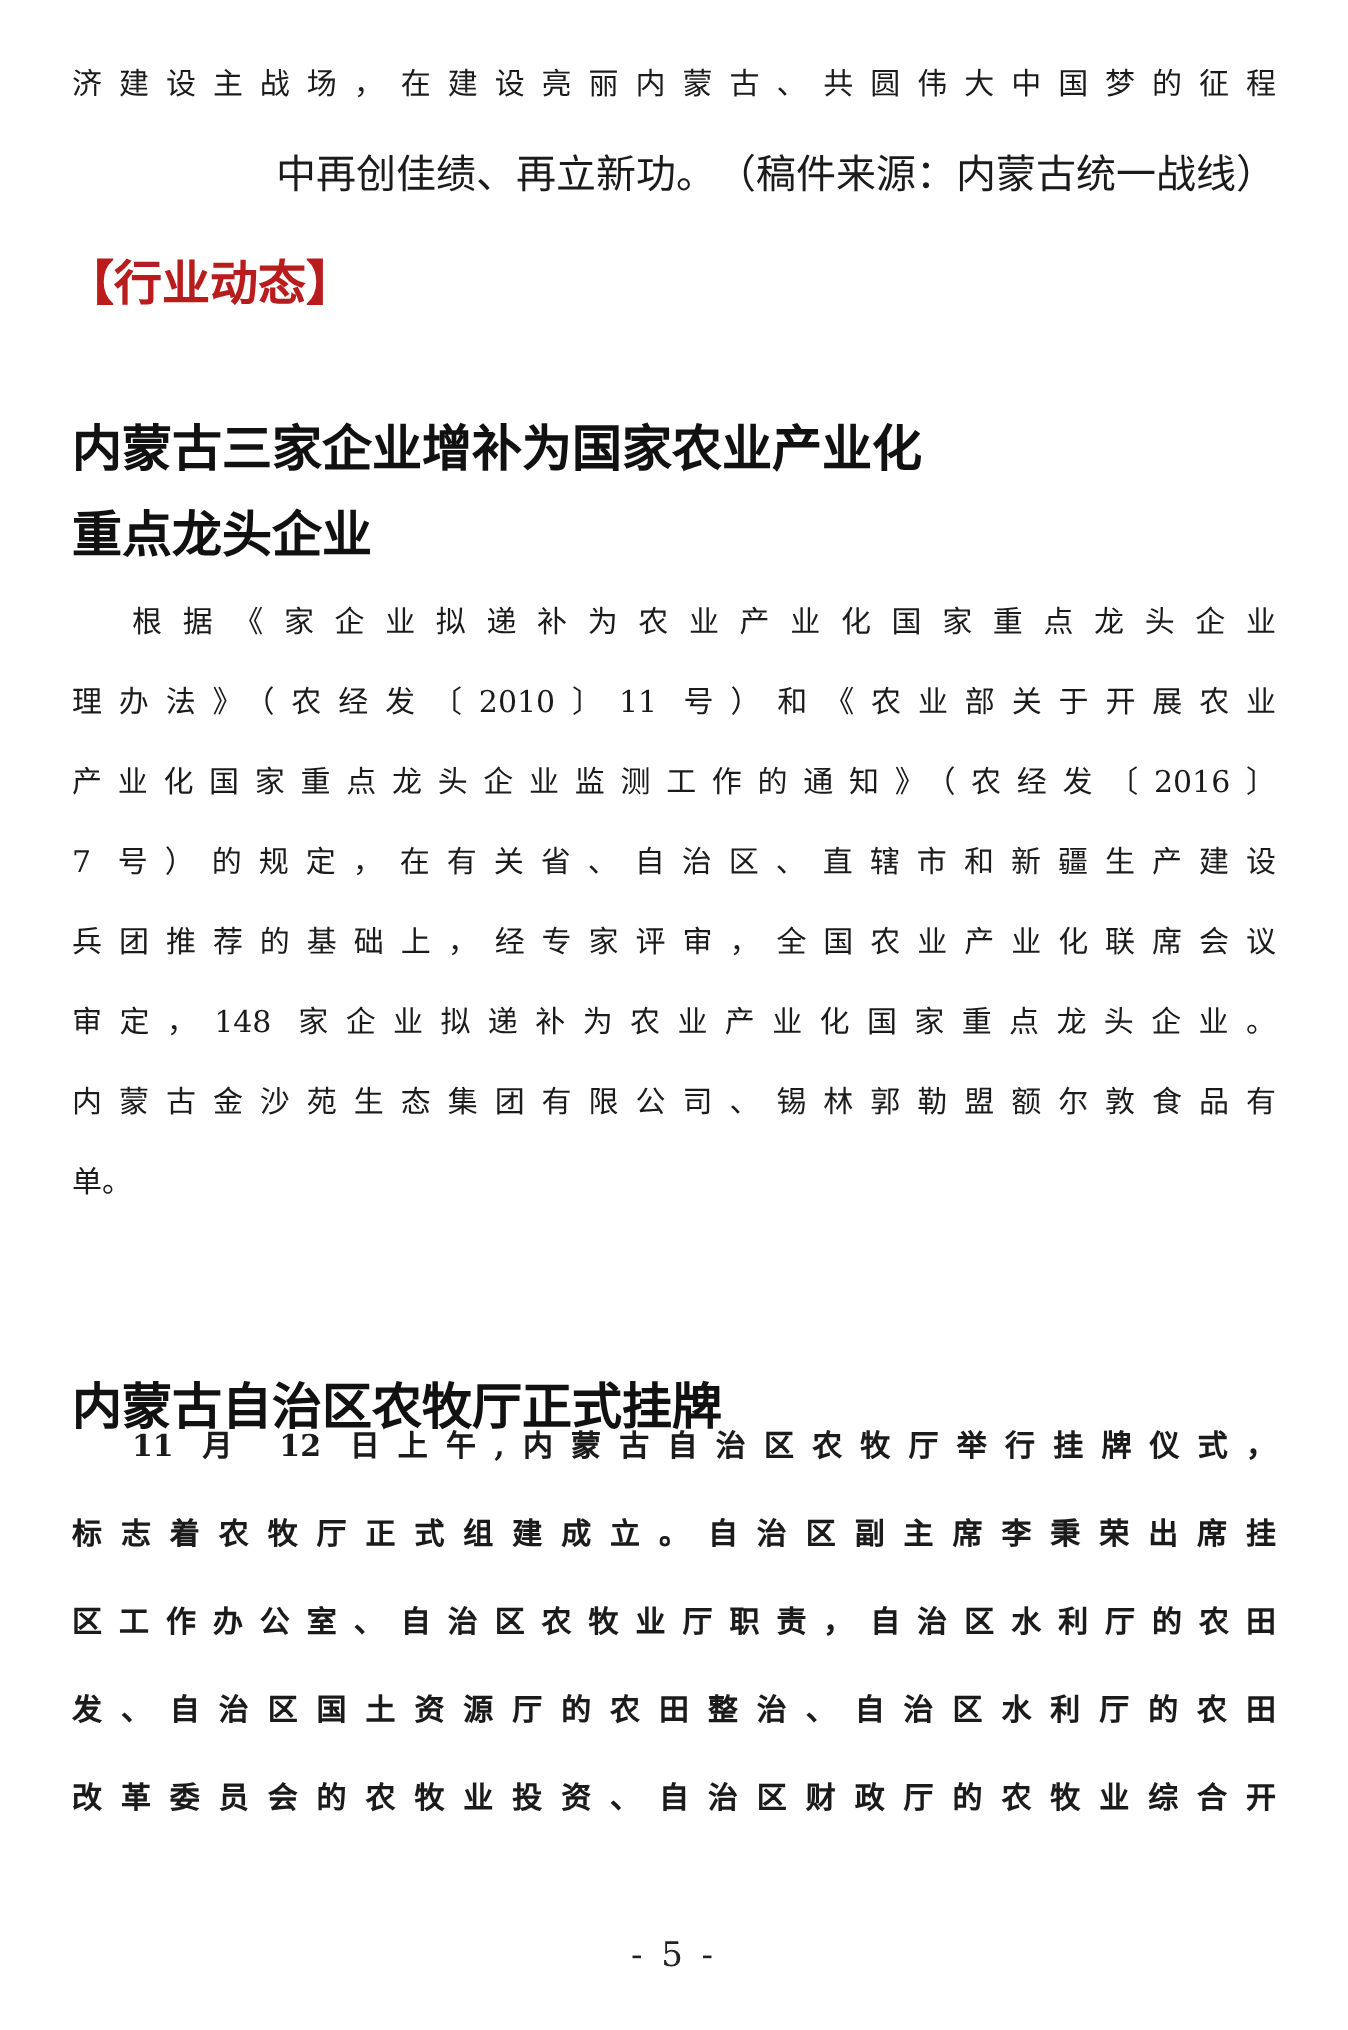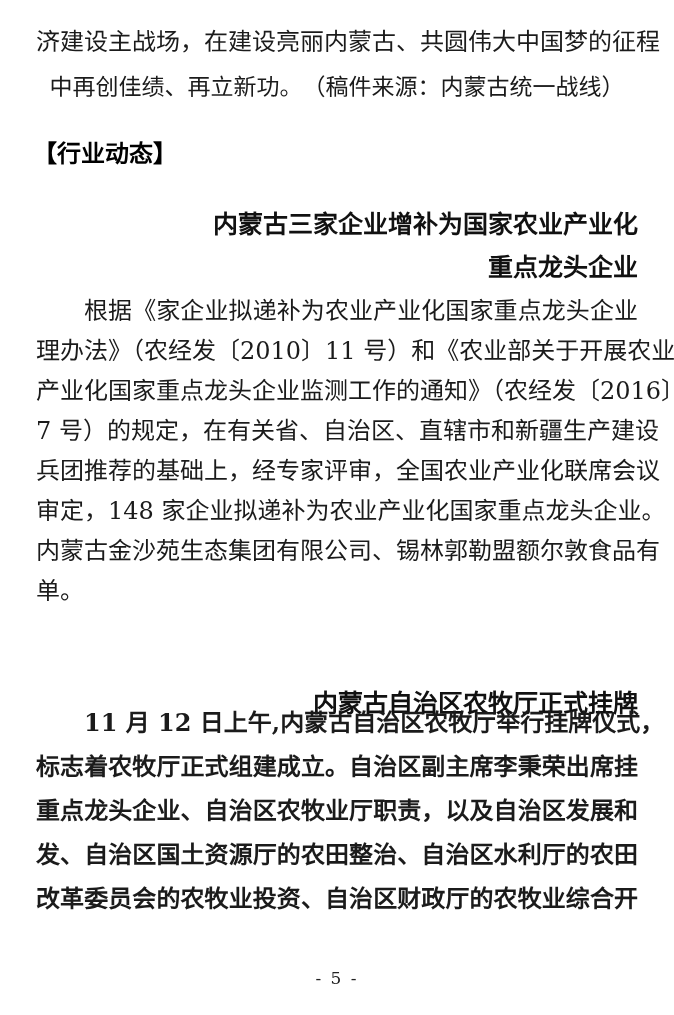--- a/index.html
+++ b/index.html
@@ -16,64 +16,64 @@
     font-family: "DejaVu Serif", serif;
     overflow: hidden;
   }
   .textblock {
     position: absolute;
     left: 36px;
     width: 602px;
   }
   
   .line {
-    font-size: 24px;
+    font-size: 15px;
     line-height: 40px;
     text-align: justify;
     text-align-last: justify;
     text-justify: inter-character;
     white-space: nowrap;
   }
   .line.first { text-indent: 2em; }
   .line.short {
     text-align: left;
     text-align-last: left;
   }
   .intro .line { line-height: 45px; }
   .para2 .line { line-height: 44px; }
   
   .split-line {
     display: flex;
-    justify-content: center;
-    font-size: 23px;
+    justify-content: flex-end;
+    font-size: 20px;
     line-height: 45px;
     white-space: nowrap;
   }
   
   .section-header {
     position: absolute;
     left: 33px;
-    top: 138px;
+    top: 127px;
     font-family: "Liberation Sans", sans-serif;
     font-weight: 700;
     font-size: 24px;
     line-height: 32px;
-    color: #000000;
+    color: #b91c1c;
   }
   
   .article-title {
     position: absolute;
     left: 36px;
     width: 602px;
     margin: 0;
     font-family: "DejaVu Serif", serif;
     font-weight: 700;
     font-size: 25px;
     line-height: 43px;
-    text-align: right;
+    text-align: left;
     color: #111;
   }
   .footer {
     position: absolute;
     left: 0;
     top: 968px;
     width: 674px;
     text-align: center;
     font-size: 17px;
     letter-spacing: 2px;
@@ -109,20 +109,20 @@
     <div class="line">审定，148 家企业拟递补为农业产业化国家重点龙头企业。</div>
     <div class="line">内蒙古金沙苑生态集团有限公司、锡林郭勒盟额尔敦食品有</div>
     <div class="line short">单。</div>
   </div>
 
   <h2 class="article-title" style="top:682px;">内蒙古自治区农牧厅正式挂牌</h2>
 
   <div class="textblock para2" style="top:701px;font-weight:bold;">
     <div class="line first">11 月 12 日上午,内蒙古自治区农牧厅举行挂牌仪式，</div>
     <div class="line">标志着农牧厅正式组建成立。自治区副主席李秉荣出席挂</div>
-    <div class="line">重点龙头企业、自治区农牧业厅职责，以及自治区发展和</div>
+    <div class="line">区工作办公室、自治区农牧业厅职责，自治区水利厅的农田</div>
     <div class="line">发、自治区国土资源厅的农田整治、自治区水利厅的农田</div>
     <div class="line">改革委员会的农牧业投资、自治区财政厅的农牧业综合开</div>
   </div>
 
   <div class="footer">- 5 -</div>
 
 </div>
 
 </body></html>

